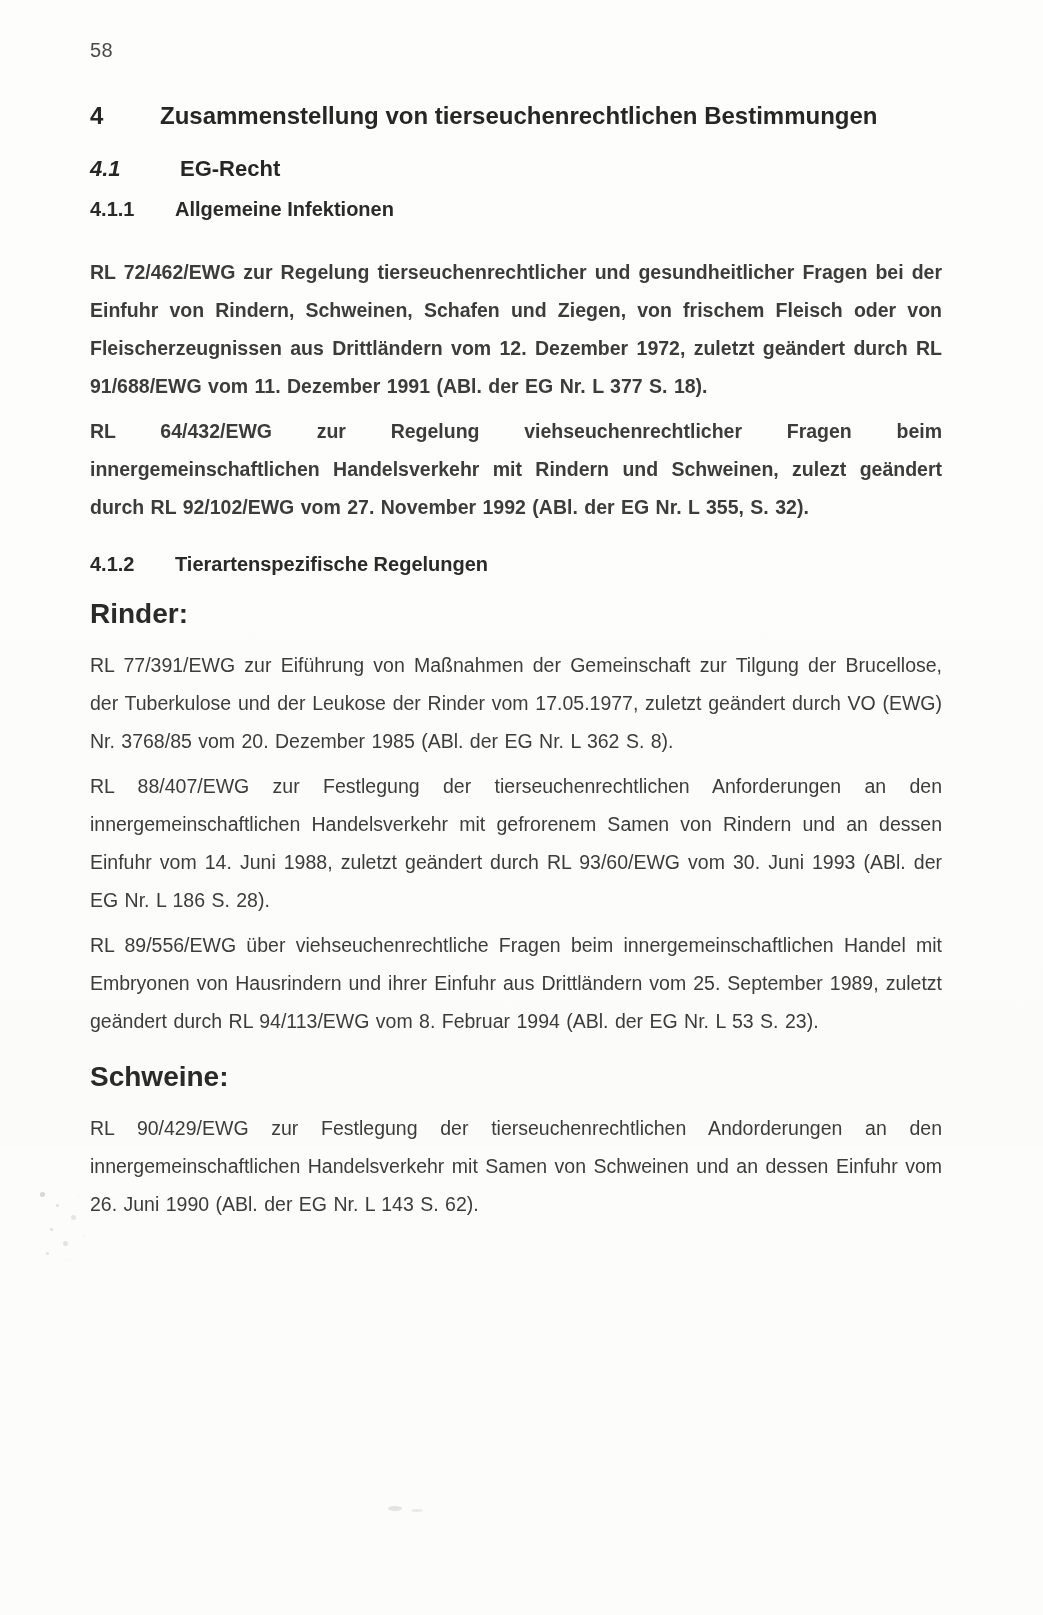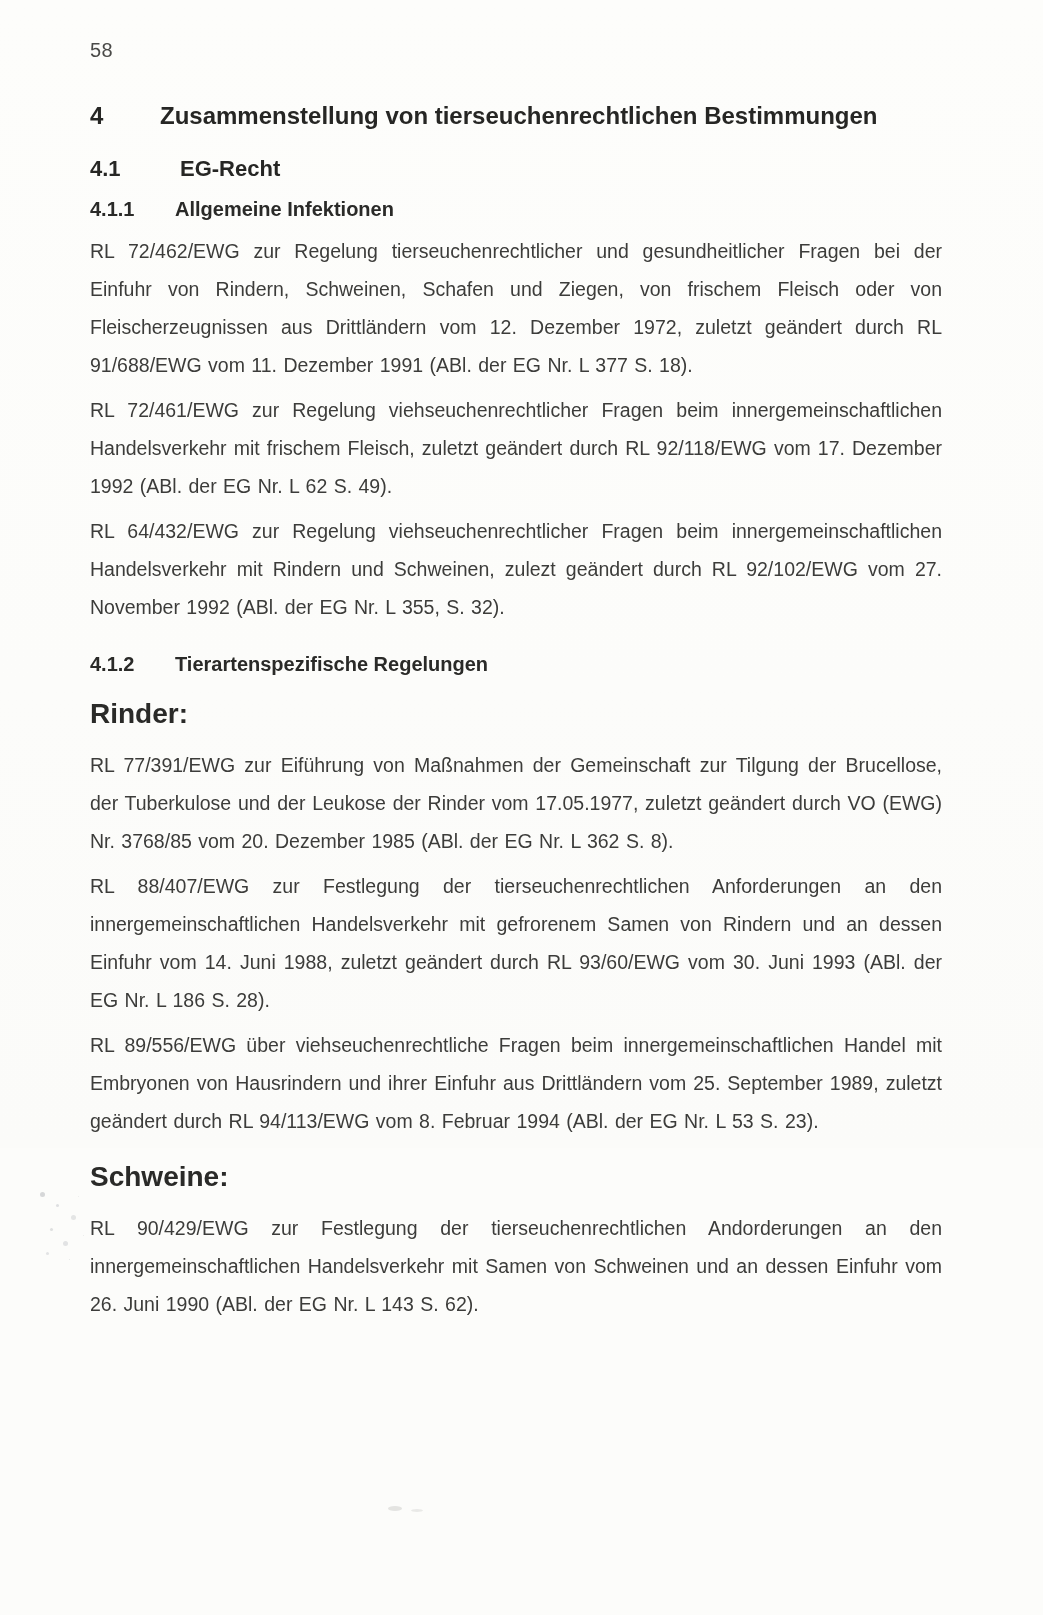--- a/index.html
+++ b/index.html
@@ -44,34 +44,35 @@
   }
   .h-chapter .num { flex: 0 0 70px; }
   .h-section {
     margin-top: 24px;
     font-size: 22px;
     line-height: 28px;
     font-weight: 700;
     color: #262624;
     display: flex;
   }
-  .h-section .num { flex: 0 0 90px; }
+  .h-section .num { flex: 0 0 90px; font-style: italic; }
   .h-subsection {
     margin-top: 13px;
     font-size: 20px;
     line-height: 26px;
     font-weight: 700;
     color: #2a2a28;
     display: flex;
     align-items: center;
   }
   .h-subsection .num { flex: 0 0 85px; }
   .h-subsection.second { margin-top: 25px; }
   .body-text {
-    margin-top: 10px;
+    margin-top: 31px;
+    font-weight: bold;
   }
   p.para {
     margin: 0 0 7px 0;
     font-size: 19.5px;
     line-height: 38px;
     text-align: justify;
     text-justify: inter-word;
     hyphens: auto;
     -webkit-hyphens: auto;
     color: #3c3c3a;
@@ -134,21 +135,20 @@
       <span class="ttl">EG-Recht</span>
     </div>
 
     <div class="h-subsection">
       <span class="num">4.1.1</span>
       <span class="ttl">Allgemeine Infektionen</span>
     </div>
 
     <div class="body-text">
       <p class="para">RL 72/462/EWG zur Regelung tierseuchenrechtlicher und gesundheitlicher Fragen bei der Einfuhr von Rindern, Schweinen, Schafen und Ziegen, von frischem Fleisch oder von Fleischerzeugnissen aus Drittländern vom 12. Dezember 1972, zuletzt geändert durch RL 91/688/EWG vom 11. Dezember 1991 (ABl. der EG Nr. L 377 S. 18).</p>
-      <p class="para">RL 72/461/EWG zur Regelung viehseuchenrechtlicher Fragen beim innergemeinschaftlichen Handelsverkehr mit frischem Fleisch, zuletzt geändert durch RL 92/118/EWG vom 17. Dezember 1992 (ABl. der EG Nr. L 62 S. 49).</p>
       <p class="para">RL 64/432/EWG zur Regelung viehseuchenrechtlicher Fragen beim innergemeinschaftlichen Handelsverkehr mit Rindern und Schweinen, zulezt geändert durch RL 92/102/EWG vom 27. November 1992 (ABl. der EG Nr. L 355, S. 32).</p>
     </div>
 
     <div class="h-subsection second">
       <span class="num">4.1.2</span>
       <span class="ttl">Tierartenspezifische Regelungen</span>
     </div>
 
     <div class="species-group">
       <div class="species-label">Rinder:</div>

